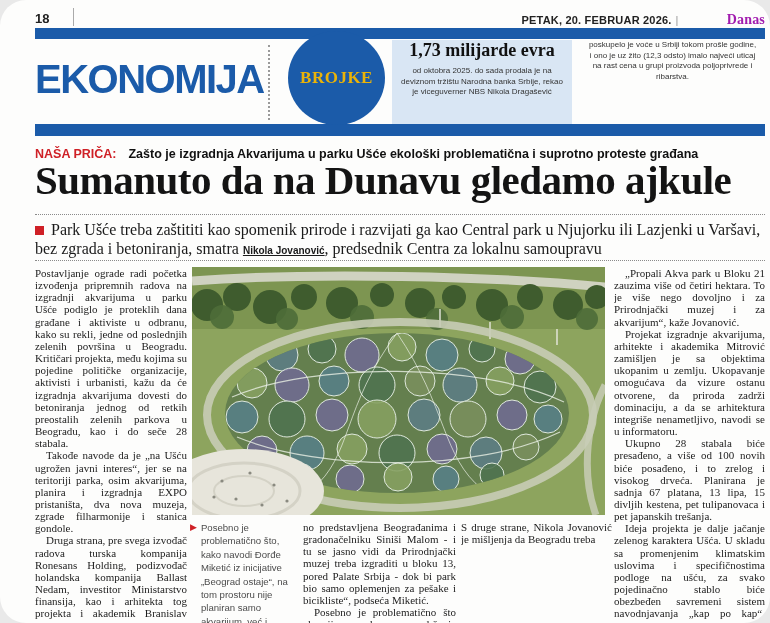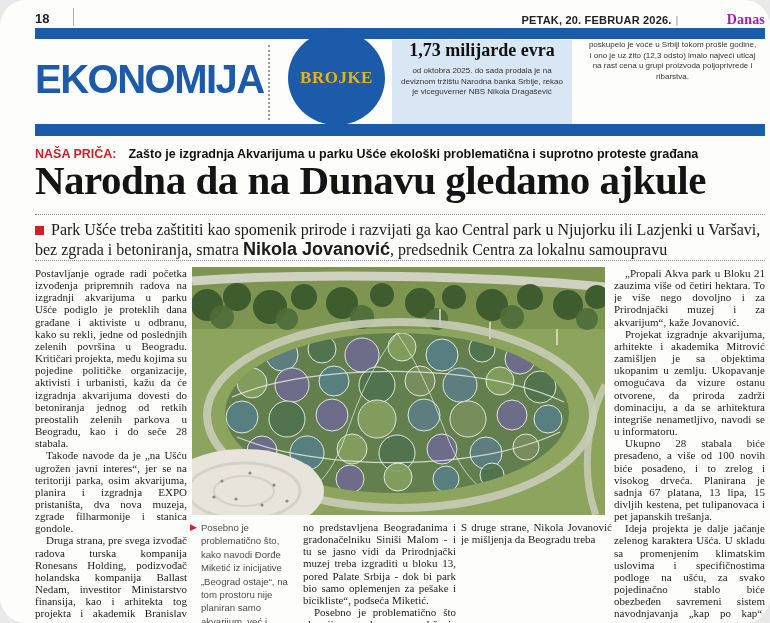--- a/index.html
+++ b/index.html
@@ -32,21 +32,21 @@
   .kicker { position: absolute; left: 35px; top: 147px; font: bold 12.5px "Liberation Sans", sans-serif; color: #111; }
   .kicker-label { color: #cf2026; margin-right: 12px; }
   .headline { position: absolute; left: 35px; top: 158px; width: 732px; font: bold 41px/1.1 "Liberation Serif", serif; color: #141414; letter-spacing: -0.5px; white-space: nowrap; }
 
   .rule-dotted { position: absolute; left: 35px; width: 730px; border-top: 1px dotted #8a8a8a; }
   .rule-1 { top: 214px; }
   .rule-2 { top: 260px; }
 
   .lead { position: absolute; left: 35px; top: 221px; width: 730px; font: 16px/18.5px "Liberation Serif", serif; color: #1a1a1a; }
   .lead-bullet { display: inline-block; width: 9px; height: 9px; background: #cf2026; margin-right: 7px; }
-  .lead b { font-family: "Liberation Sans", sans-serif; font-size: 18px; }
+  .lead b { font-family: "Liberation Sans", sans-serif; font-size: 10px; text-decoration: underline; }
 
   
   .body-col { position: absolute; font: 11px/12.15px "Liberation Serif", serif; text-align: justify; overflow: hidden; color: #1c1c1c; }
   .body-col p { text-indent: 11px; }
   .body-col p:first-child { text-indent: 0; }
   .body-col.indent-first p:first-child { text-indent: 11px; }
   .col-1 { left: 35px;  top: 267px; width: 152px; height: 356px; }
   .col-3 { left: 303px; top: 521px; width: 153px; height: 102px; }
   .col-4 { left: 461px; top: 521px; width: 151px; height: 102px; }
   .col-5 { left: 614px; top: 267px; width: 151px; height: 356px; }
@@ -80,21 +80,21 @@
     <div class="stat-value">1,73 milijarde evra</div>
     <div class="stat-desc">od oktobra 2025. do sada prodala je na deviznom tržištu Narodna banka Srbije, rekao je viceguverner NBS Nikola Dragašević</div>
   </div>
   <div class="stat stat-2">
     <div class="stat-desc">poskupelo je voće u Srbiji tokom prošle godine, i ono je uz žito (12,3 odsto) imalo najveći uticaj na rast cena u grupi proizvoda poljoprivrede i ribarstva.</div>
   </div>
 
   <div class="kicker">
     <span class="kicker-label">NAŠA PRIČA:</span><span>Zašto je izgradnja Akvarijuma u parku Ušće ekološki problematična i suprotno proteste građana</span>
   </div>
-  <h1 class="headline">Narodna da na Dunavu gledamo ajkule</h1>
+  <h1 class="headline">Sumanuto da na Dunavu gledamo ajkule</h1>
 
   <div class="rule-dotted rule-1"></div>
   <div class="lead">
     <span class="lead-bullet"></span><span>Park Ušće treba zaštititi kao spomenik prirode i razvijati ga kao Central park u Njujorku ili Lazjenki u Varšavi, bez zgrada i betoniranja, smatra </span><b>Nikola Jovanović</b><span>, predsednik Centra za lokalnu samoupravu</span>
   </div>
   <div class="rule-dotted rule-2"></div>
 
   <div class="body-col col-1">
       <p>Postavljanje ograde radi početka izvođenja pripremnih radova na izgradnji akvarijuma u parku Ušće podiglo je proteklih dana građane i aktiviste u odbranu, kako su rekli, jedne od poslednjih zelenih površina u Beogradu. Kritičari projekta, među kojima su pojedine političke organizacije, aktivisti i urbanisti, kažu da će izgradnja akvarijuma dovesti do betoniranja jednog od retkih preostalih zelenih parkova u Beogradu, kao i do seče 28 stabala.</p>
       <p>Takođe navode da je „na Ušću ugrožen javni interes“, jer se na teritoriji parka, osim akvarijuma, planira i izgradnja EXPO pristaništa, dva nova muzeja, zgrade filharmonije i stanica gondole.</p>

